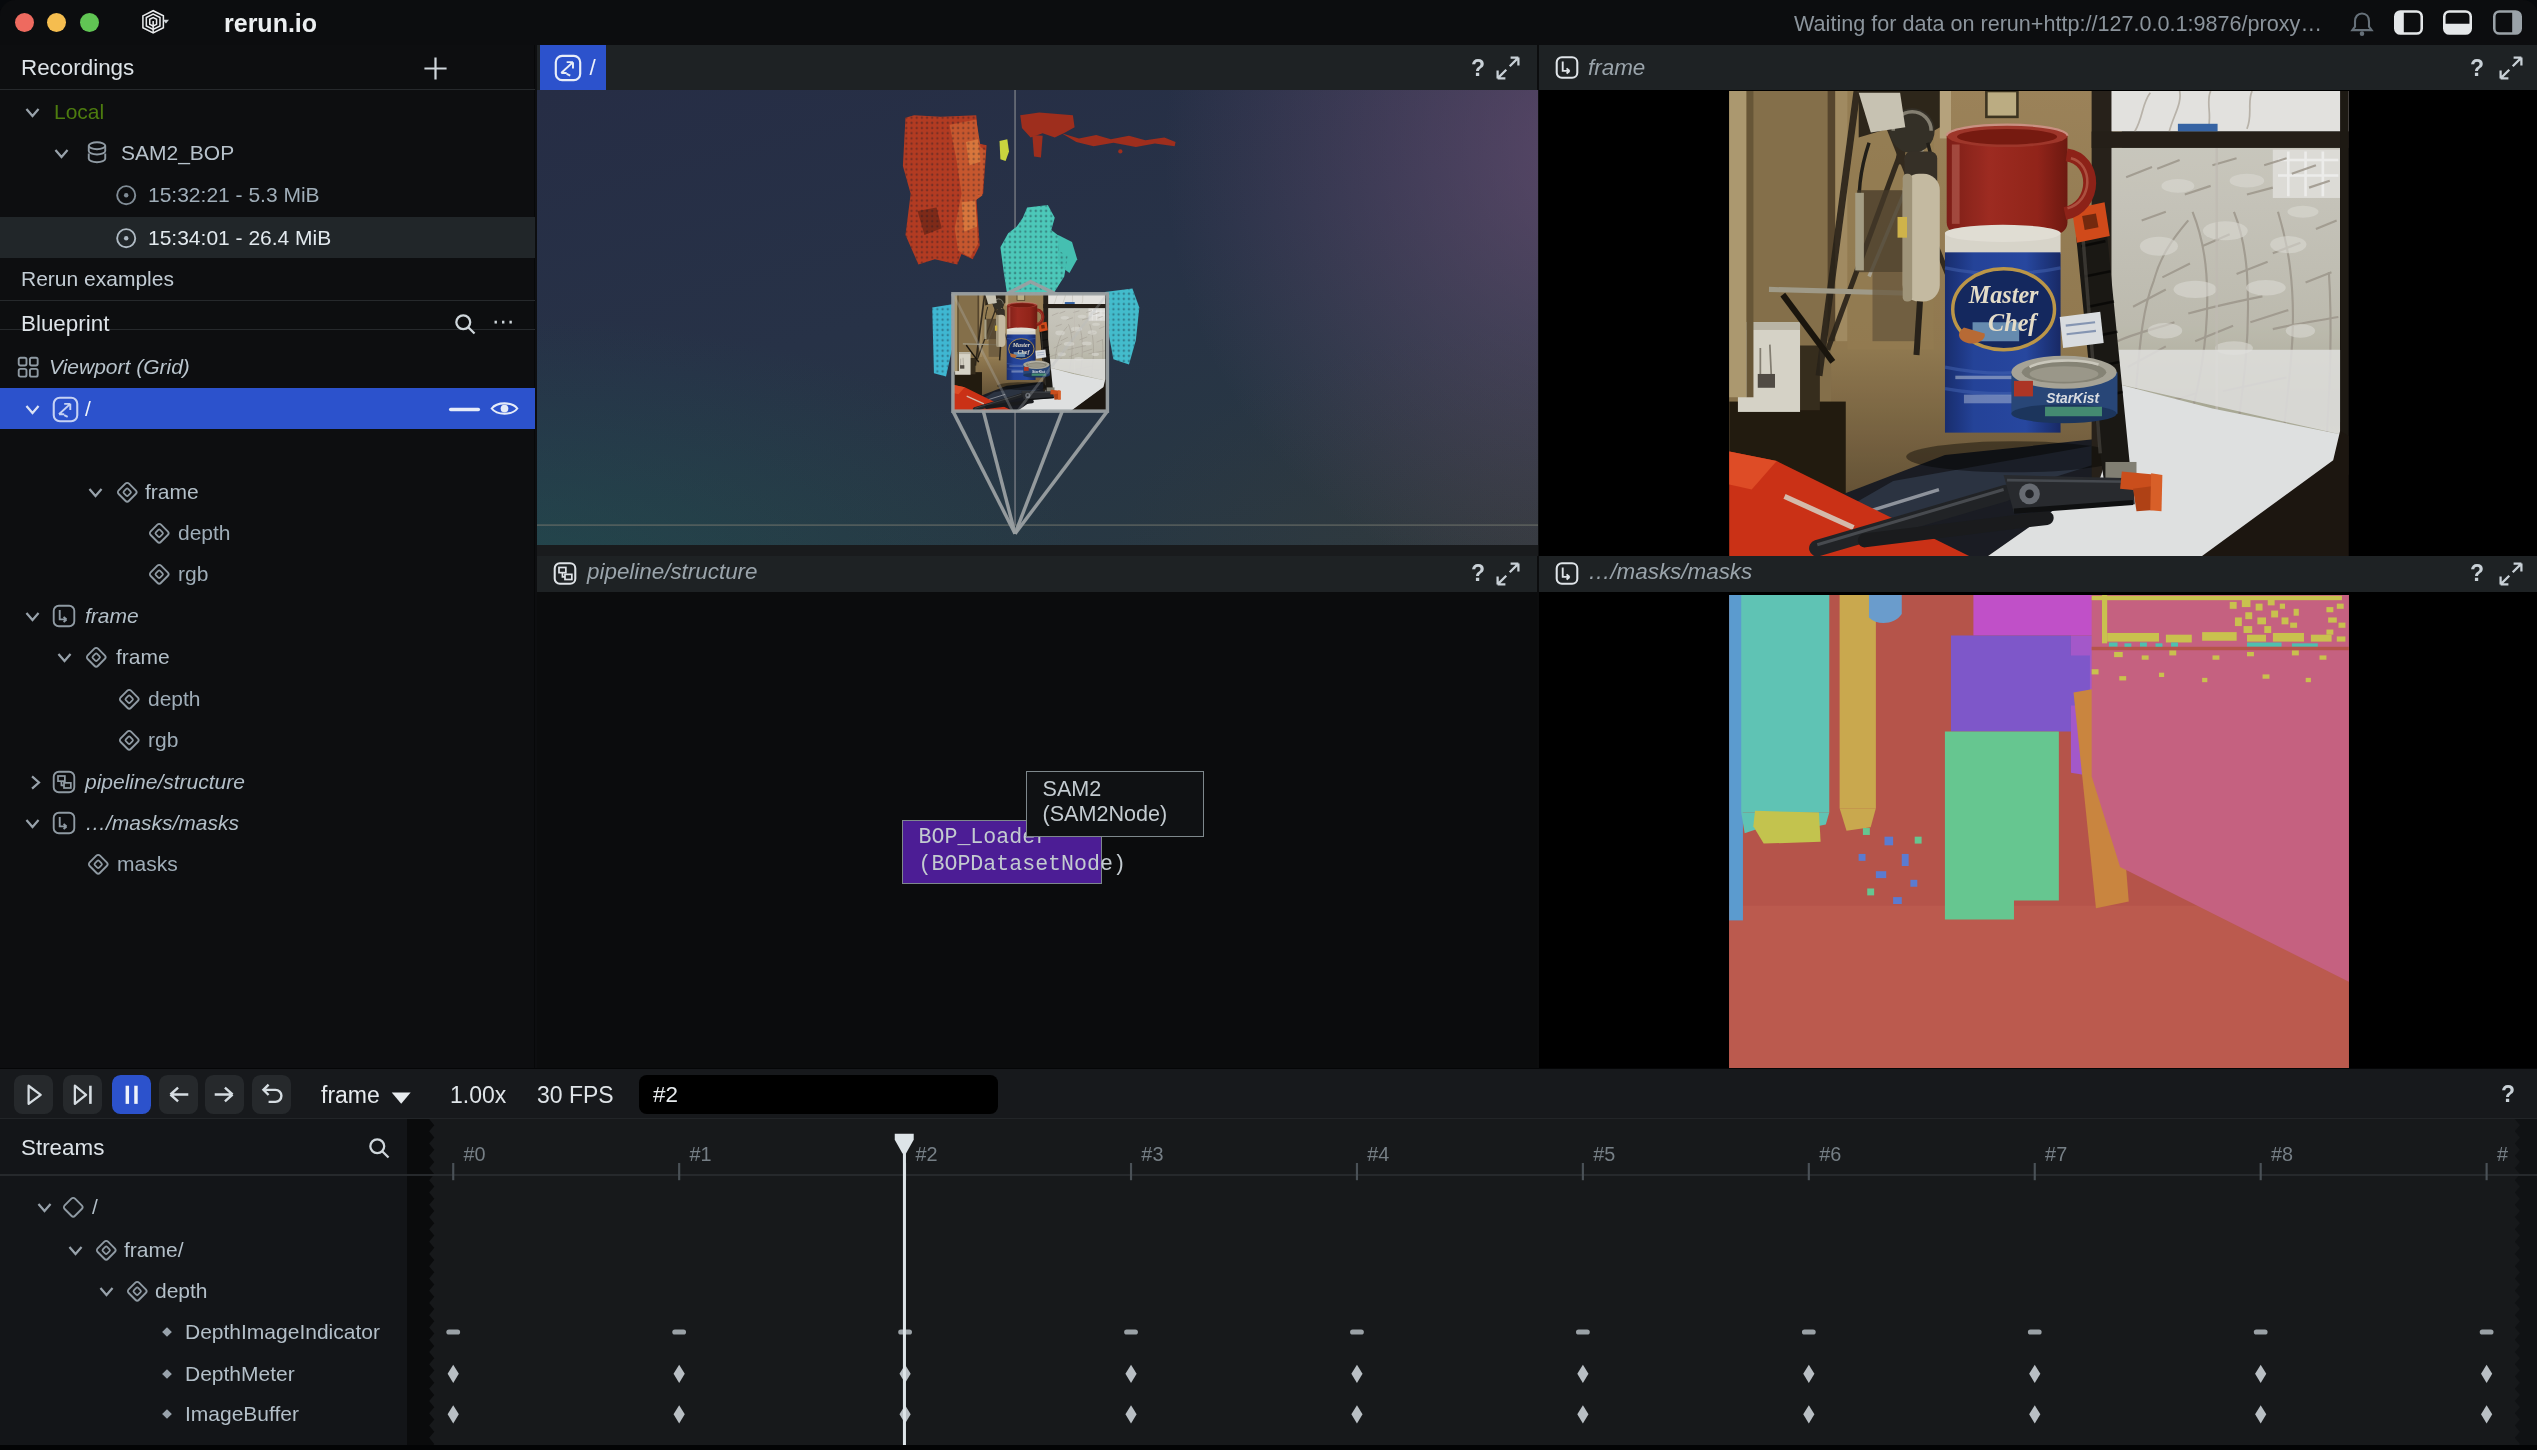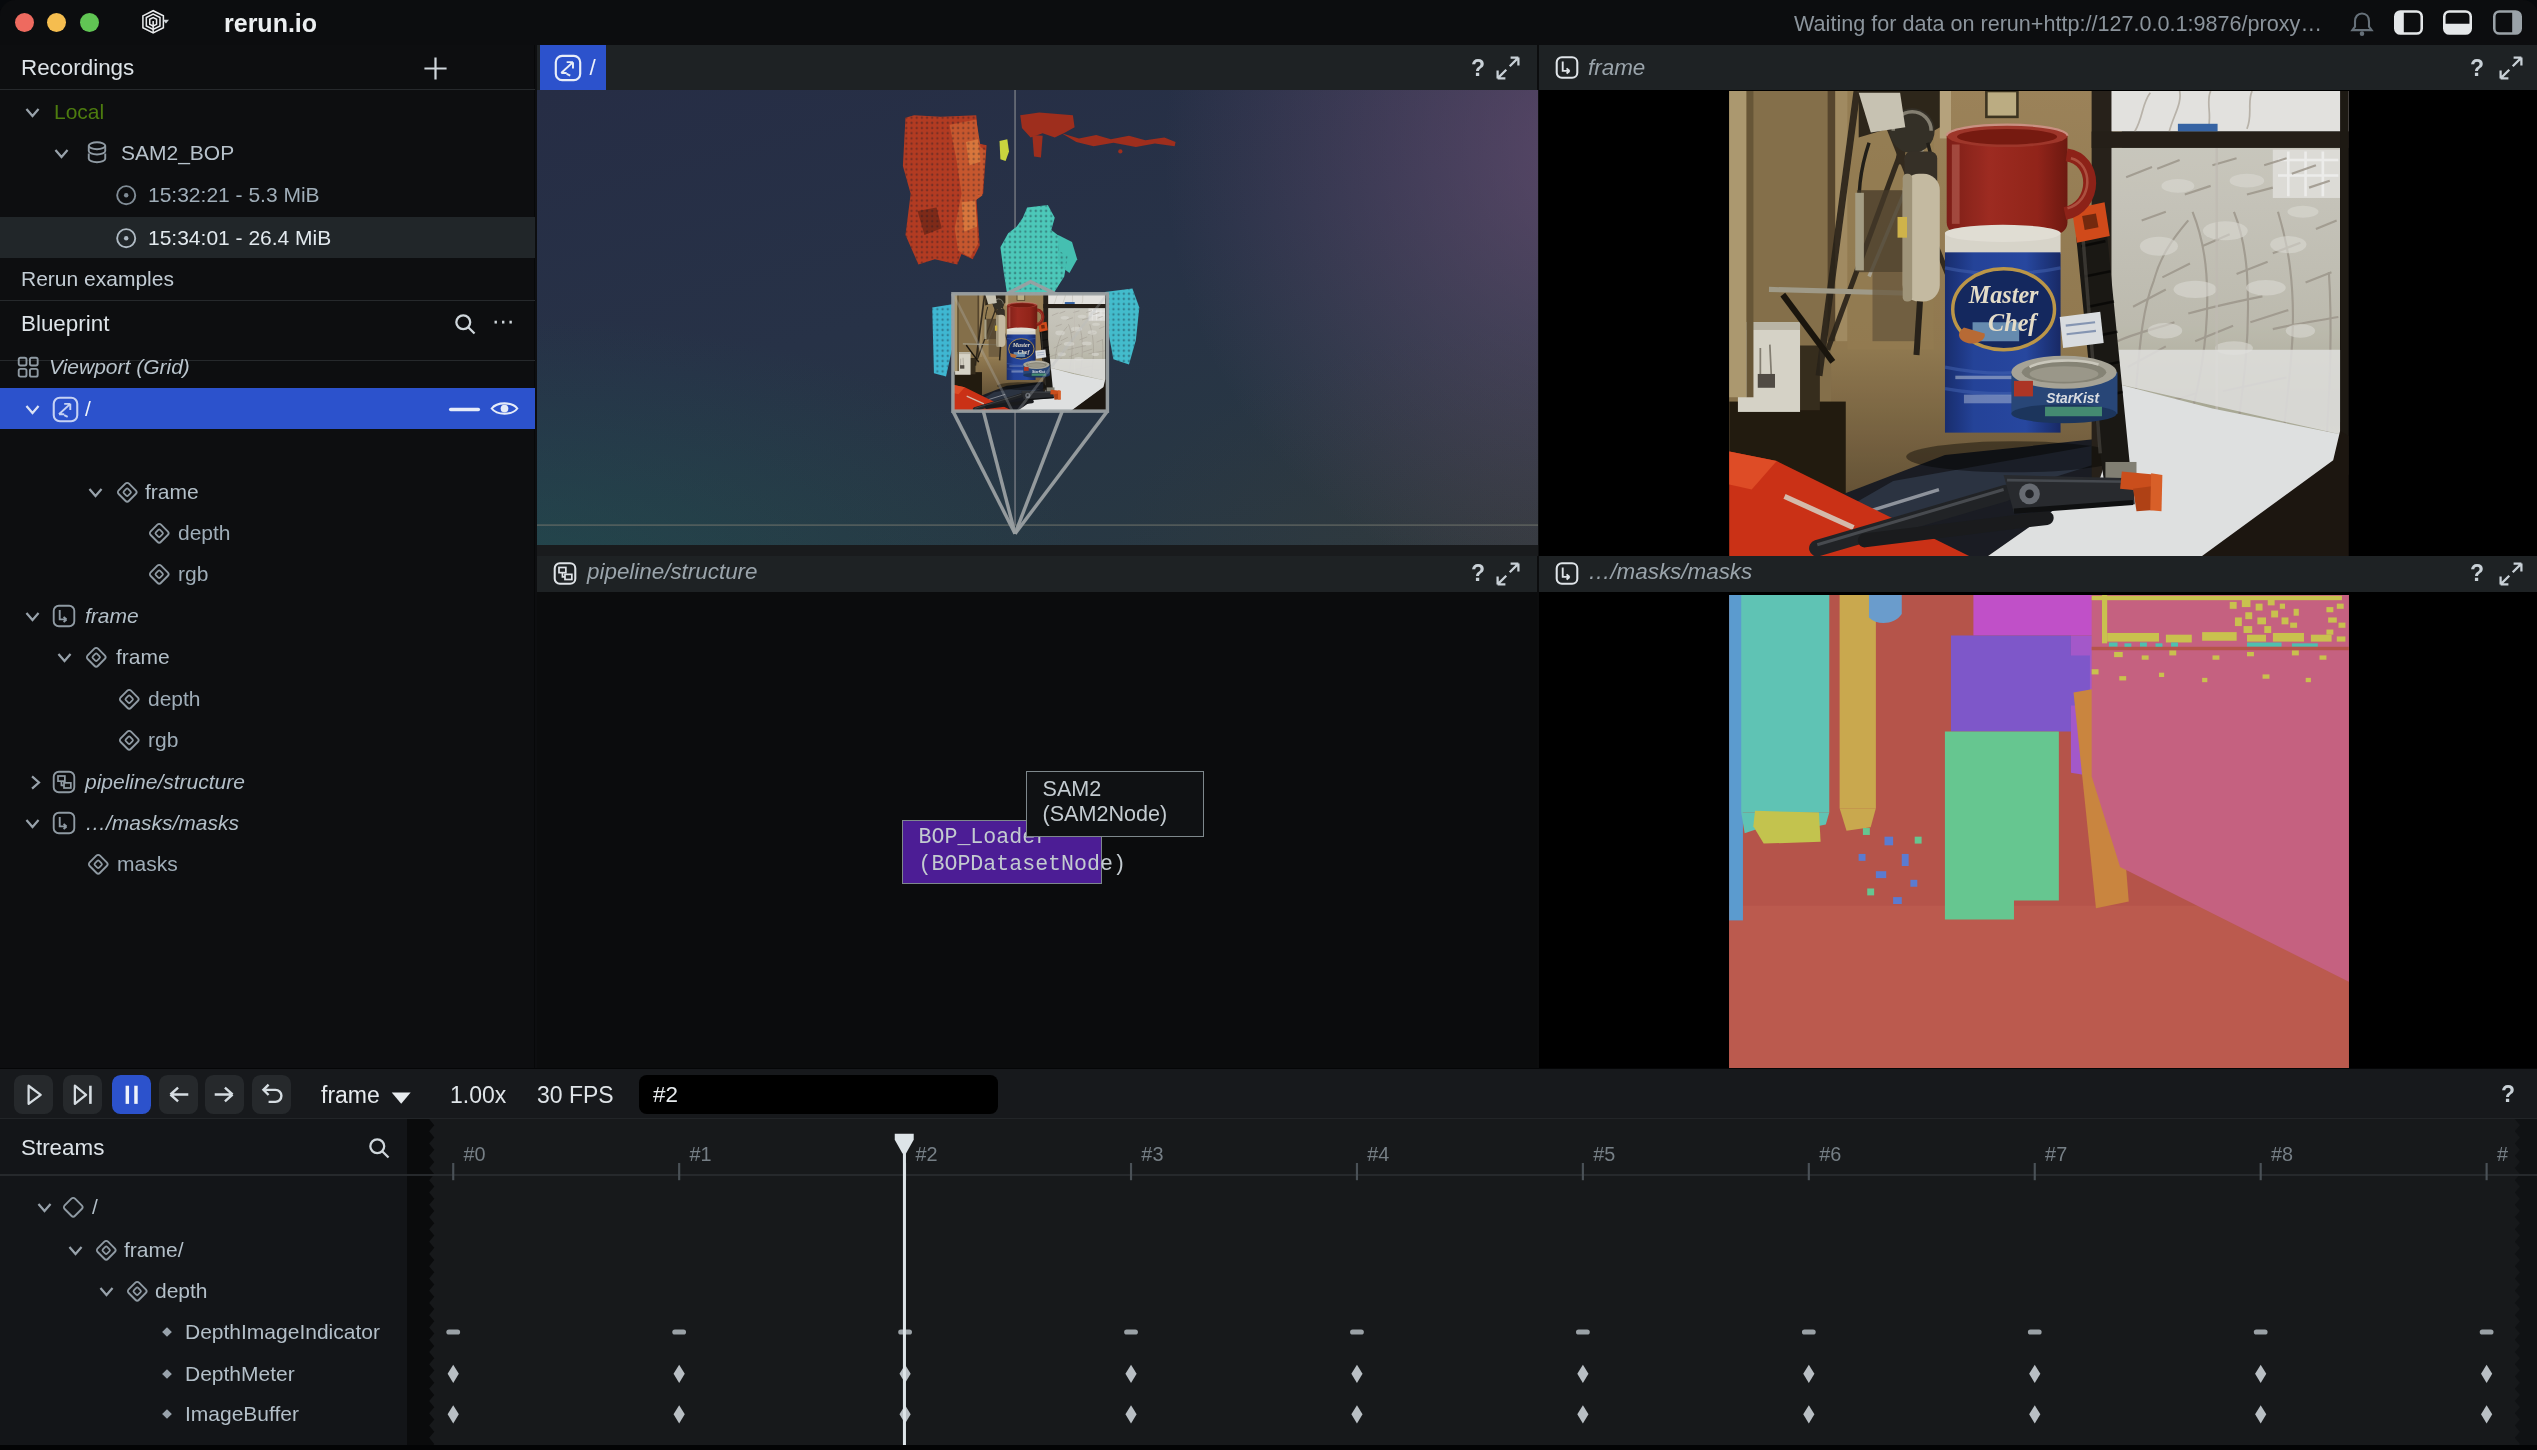--- a/index.html
+++ b/index.html
@@ -95,21 +95,21 @@
           <circle cx="13" cy="13" r="10.5" fill="none" stroke="#aeb9c2" stroke-width="2.2"></circle>
           <circle cx="13" cy="13" r="2.6" fill="#aeb9c2"></circle>
         </svg>
       <div class="rowtxt" style="left:148px;color:#e2e9ee;">15:34:01 - 26.4 MiB</div>
     </div>
 
     <div class="row" style="top:213px;">
       <div class="rowtxt" style="left:21px;color:#c2ccd4;">Rerun examples</div>
     </div>
 
-    <div class="abs" style="left:0;top:255px;width:535px;height:61px;border-top:1.7px solid #26292c;border-bottom:1.7px solid #26292c;">
+    <div class="abs" style="left:0;top:255px;width:535px;height:30px;border-top:1.7px solid #26292c;border-bottom:1.7px solid #26292c;">
       <div class="abs" style="left:21px;top:10.4px;font-size:22.4px;color:#dde3e8;">Blueprint</div>
       <svg class="abs" style="left:452px;top:9.5px;" width="26" height="26" viewBox="0 0 30 30">
           <circle cx="13" cy="13" r="8" fill="none" stroke="#cfd6db" stroke-width="2.6"></circle>
           <path d="M19 19 L26 26" stroke="#cfd6db" stroke-width="2.6"></path>
         </svg>
       <div class="abs" style="left:492px;top:7px;font-size:22.4px;color:#cfd6db;letter-spacing:1.7px;">⋯</div>
     </div>
 
     <div class="row" style="top:301px;">
       <svg class="abs" style="left:17.3px;top:10.4px;" width="22.4" height="22.4" viewBox="0 0 26 26">

